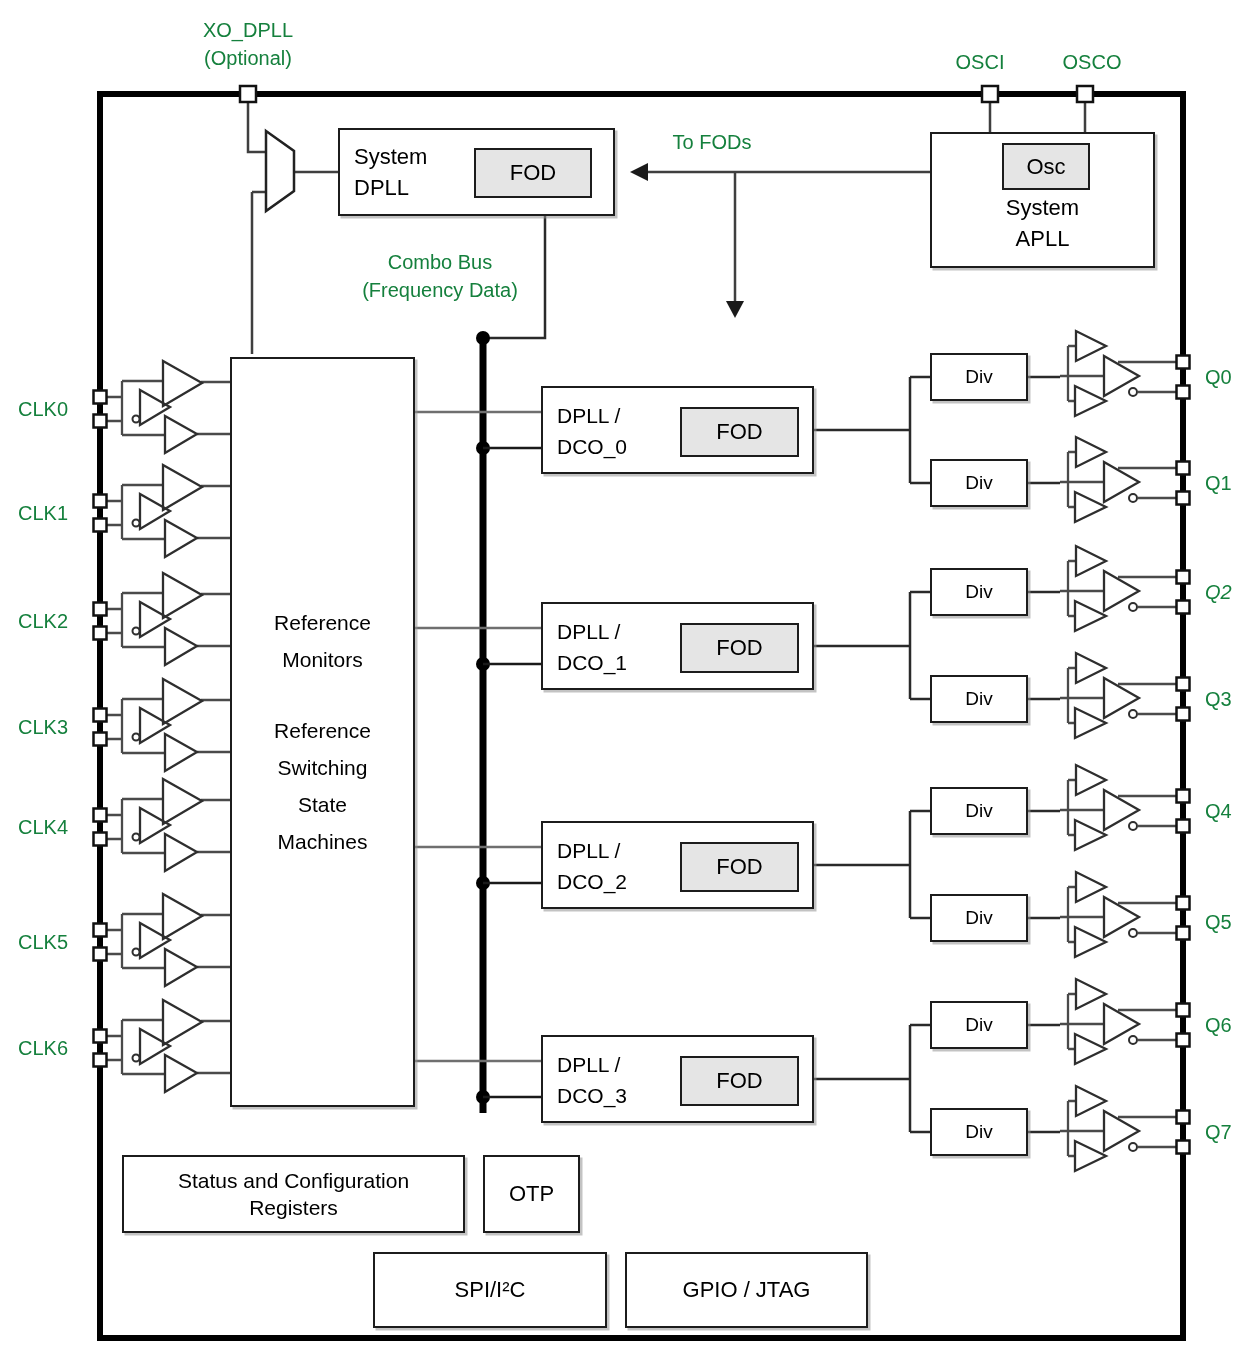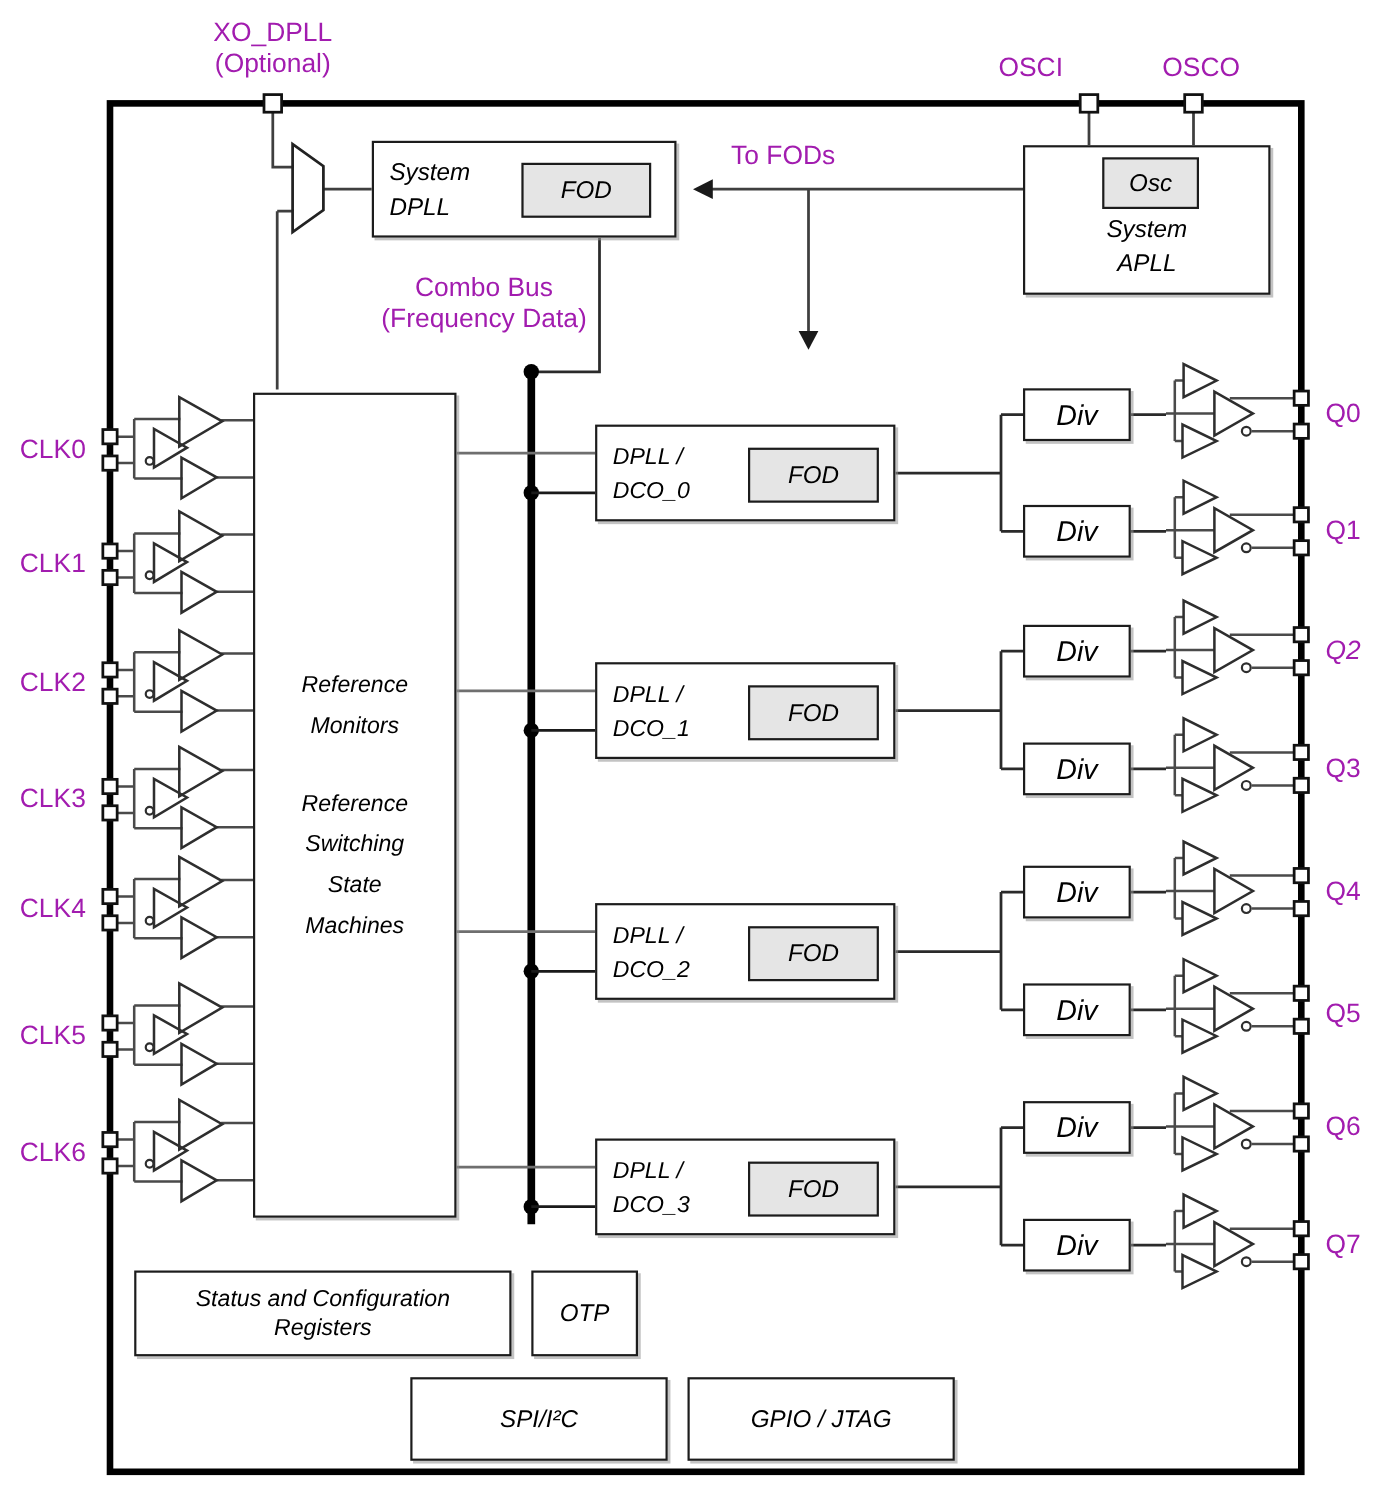--- a/index.html
+++ b/index.html
@@ -1,27 +1,27 @@
 <!DOCTYPE html>
 <html><head>
 <meta charset="utf-8">
 <style>
   html,body{margin:0;padding:0;background:#fff;}
   .stage{position:relative;width:1256px;height:1357px;background:#fff;overflow:hidden;
          font-family:"Liberation Sans",sans-serif;color:#000;}
   svg.wires{position:absolute;left:0;top:0;z-index:1;}
   .box{position:absolute;background:#fff;border:2.5px solid #1c1c1c;box-sizing:border-box;
-       z-index:2;box-shadow:2.5px 2.5px 0 rgba(145,145,145,.55);font-style:italic;}
-  .lbl{position:absolute;z-index:3;font-size:24px;line-height:28px;white-space:nowrap;color:#a21caf;}
+       z-index:2;box-shadow:2.5px 2.5px 0 rgba(145,145,145,.55);}
+  .lbl{position:absolute;z-index:3;font-size:20px;line-height:28px;white-space:nowrap;color:#15803d;}
   .center{transform:translateX(-50%);text-align:center;}
   .vcenter{transform:translateY(-50%);}
   .boxtext{position:absolute;font-size:21px;line-height:31px;color:#000;white-space:nowrap;}
   .fod{position:absolute;background:#e5e5e5;border:2.5px solid #1c1c1c;box-sizing:border-box;
        display:flex;align-items:center;justify-content:center;font-size:22px;}
-  .divbox{display:flex;align-items:center;justify-content:center;font-size:26px;}
+  .divbox{display:flex;align-items:center;justify-content:center;font-size:19px;}
   .flexc{display:flex;align-items:center;justify-content:center;font-size:22px;}
   .footer-box{display:flex;flex-direction:column;align-items:center;justify-content:center;
               font-size:21px;line-height:27px;text-align:center;}
   .refgroup{position:absolute;left:0;width:100%;text-align:center;font-size:21px;line-height:37px;}
 </style>
 </head>
 <body>
 
 <div class="stage">
 
@@ -144,21 +144,21 @@
         <rect x="1176.5" y="1033.5" width="13" height="13"></rect>
       <rect x="1176.5" y="1110.5" width="13" height="13"></rect>
         <rect x="1176.5" y="1140.5" width="13" height="13"></rect>
     </g>
   </svg>
 
   <div class="lbl center" style="left:248px;top:16px;">
     <div>XO_DPLL</div>
       <div>(Optional)</div>
   </div>
-  <div class="lbl center" style="left:937px;top:48px;">OSCI</div>
+  <div class="lbl center" style="left:980px;top:48px;">OSCI</div>
   <div class="lbl center" style="left:1092px;top:48px;">OSCO</div>
   <div class="lbl center" style="left:712px;top:128px;">To FODs</div>
   <div class="lbl center" style="left:440px;top:248px;z-index:3;">
     <div>Combo Bus</div>
       <div>(Frequency Data)</div>
   </div>
 
   <div class="lbl vcenter" style="left:18px;top:409px;">CLK0</div>
   <div class="lbl vcenter" style="left:18px;top:513px;">CLK1</div>
   <div class="lbl vcenter" style="left:18px;top:621px;">CLK2</div>

